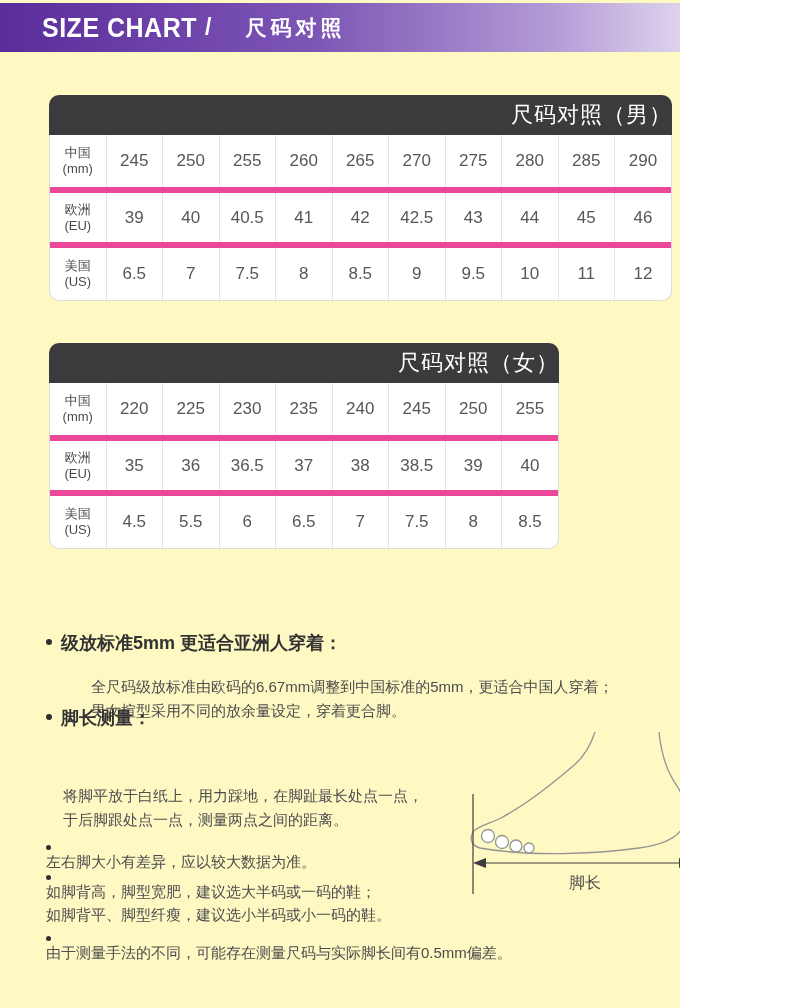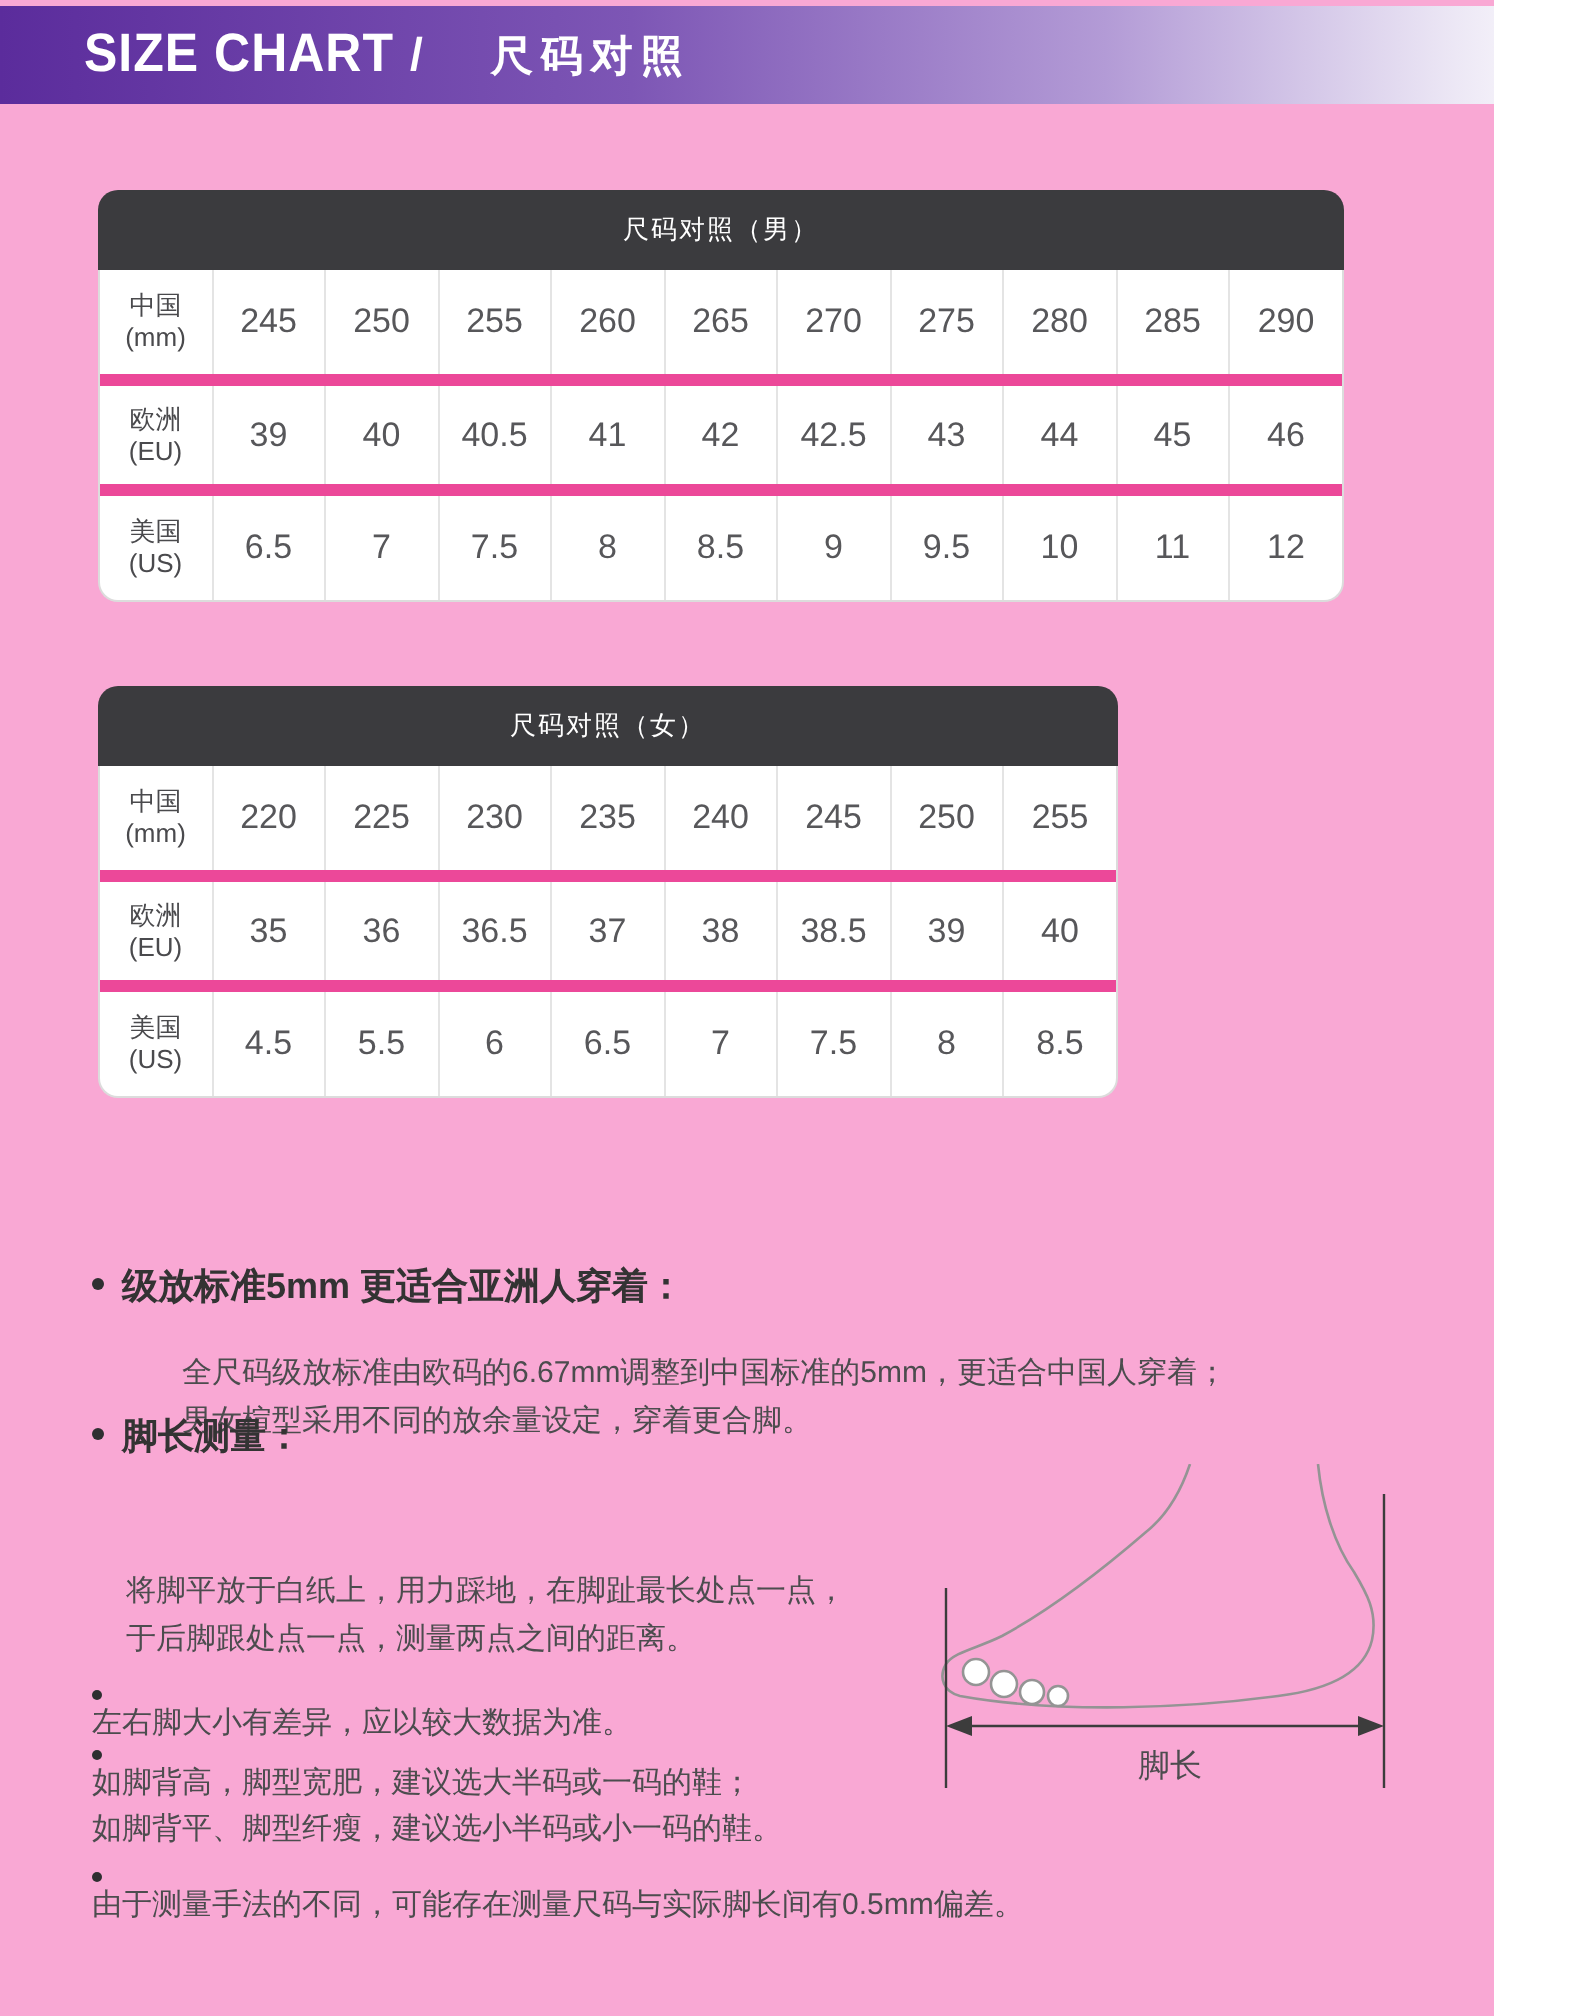--- a/index.html
+++ b/index.html
@@ -1,35 +1,35 @@
 <!DOCTYPE html>
 <html style="--accent-purple: #5b2c9c; --table-header-bg: #3b3b3e;"><head>
 <meta charset="utf-8">
 <style>
   html,body{margin:0;padding:0;background:#fff;}
   body{font-family:"Liberation Sans","DejaVu Sans",sans-serif;}
-  .page{position:relative;width:747px;height:1008px;background:#f9a8d4;overflow:hidden;}
+  .page{position:relative;width:680px;height:1008px;background:#fef9c3;overflow:hidden;}
 
   
   .banner{
     position:absolute;left:0;top:3px;width:790px;height:49px;
     background:linear-gradient(to right,
       var(--accent-purple,#5b2c9c) 0%, #7d56b5 40%, #b39bd6 70%, #ece7f5 92%, #ffffff 100%);
     display:flex;align-items:center;padding-left:42px;box-sizing:border-box;color:#fff;
   }
   .banner .en{font-size:25px;font-weight:700;letter-spacing:0.5px;transform:scaleY(1.08);}
   .banner .sep{font-size:23px;font-weight:700;margin:0 6px 0 8px;}
   .banner .zh{font-size:21px;font-weight:700;letter-spacing:4px;margin-left:28px;}
 
   
   .size-table{position:absolute;}
   .size-table .tbl-title{
-    height:40px;line-height:40px;text-align:center;color:#fff;
+    height:40px;line-height:40px;text-align:right;color:#fff;
     background:var(--table-header-bg,#3b3b3e);
-    border-radius:10px 10px 0 0;font-size:13px;letter-spacing:1px;
+    border-radius:10px 10px 0 0;font-size:22px;letter-spacing:1px;
   }
   .size-table .tbl-body{
     border:1px solid #dcdcdc;border-top:none;border-radius:0 0 10px 10px;overflow:hidden;background:#fff;
   }
   .size-table table{border-collapse:collapse;width:100%;table-layout:fixed;}
   .size-table td,.size-table th{
     height:55px;text-align:center;vertical-align:middle;
     border-right:1px solid #e4e4e4;border-bottom:6px solid #ec4899;
     font-weight:normal;padding:0;box-sizing:border-box;
   }

